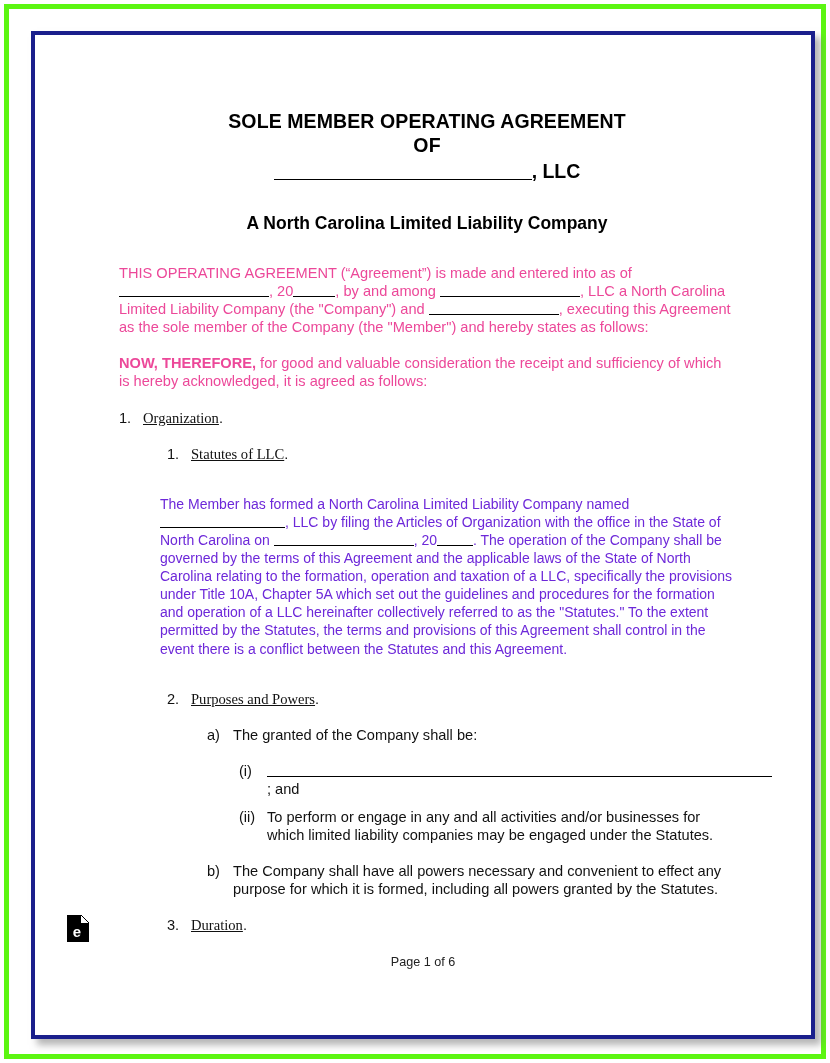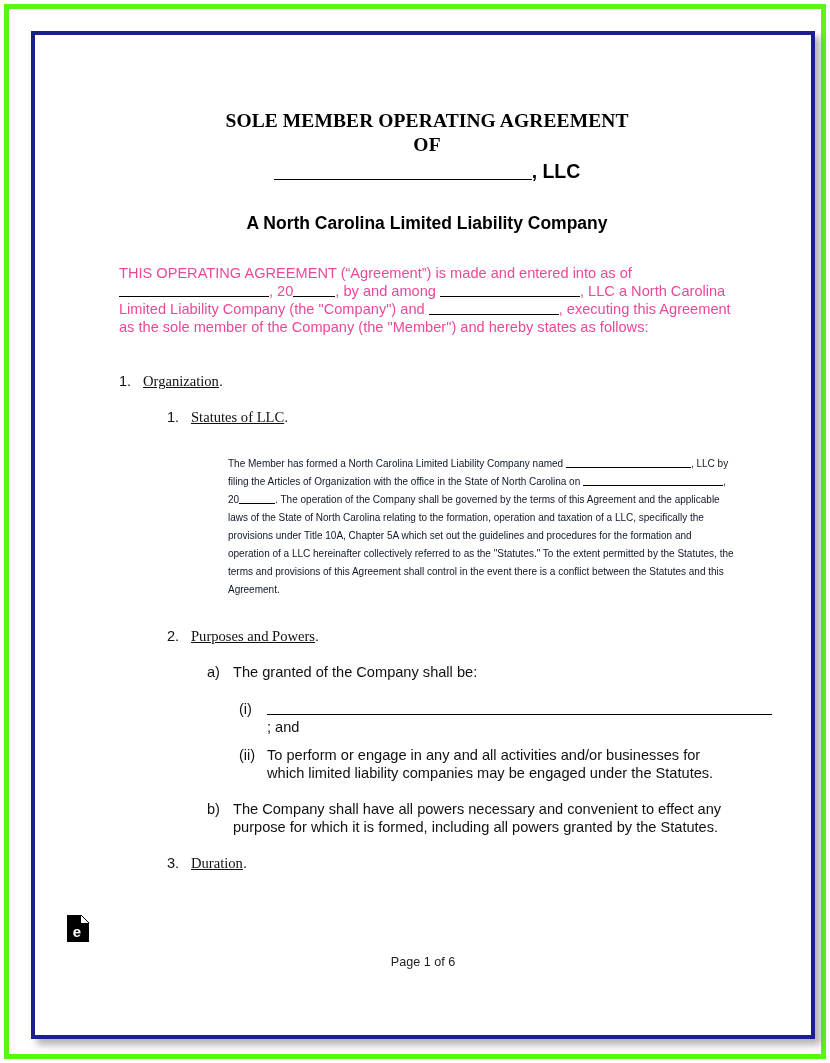--- a/index.html
+++ b/index.html
@@ -56,21 +56,20 @@
   }
 
   
   .doc-title {
     text-align: center;
     font-weight: bold;
     font-size: 19.5px;
     line-height: 24px;
     color: #000;
     letter-spacing: 0.1px;
-    font-family: Liberation Serif, serif;
   }
   .doc-title .of-line { display: block; }
   .title-blank-line {
     text-align: center;
     font-weight: bold;
     font-size: 19.5px;
     line-height: 26px;
     margin-top: 1px;
     color: #000;
   }
@@ -142,24 +141,24 @@
     display: flex;
     font-size: 14.6px;
     line-height: 18.1px;
     color: #111;
     margin-left: 88px;
   }
   .lvl3 > .marker { width: 26px; flex: 0 0 26px; }
   .lvl3 > .content { flex: 1 1 auto; }
 
   .body-indent {
-    margin-left: 109px;
-    font-size: 10px;
-    line-height: 18.1px;
-    color: #0f172a;
+    margin-left: 41px;
+    font-size: 14px;
+    line-height: 18.1px;
+    color: #6d28d9;
   }
 
   .romanrow {
     display: flex;
     margin-left: 120px;
     font-size: 14.6px;
     line-height: 18.1px;
     color: #111;
   }
   .romanrow > .marker { width: 28px; flex: 0 0 28px; }
@@ -200,20 +199,21 @@
         </div>
 
         <div class="subtitle">A North Carolina Limited Liability Company</div>
 
         <div class="gap-lg"></div>
 
         <p class="body-text"><span>THIS OPERATING AGREEMENT (“Agreement”) is made and entered into as of</span> <span class="blank b-150"></span><span>, 20</span><span class="blank b-42"></span><span>, by and among</span> <span class="blank b-140"></span><span>, LLC a North Carolina Limited Liability Company (the "Company") and</span> <span class="blank b-130"></span><span>, executing this Agreement as the sole member of the Company (the "Member") and hereby states as follows:</span></p>
 
         <div class="gap-md"></div>
 
+        <p class="body-text"><span class="bold">NOW, THEREFORE,</span><span> for good and valuable consideration the receipt and sufficiency of which is hereby acknowledged, it is agreed as follows:</span></p>
 
         <div class="gap-md"></div>
 
         <div class="lvl1">
           <span class="marker">1.</span>
           <span class="content"><span class="uline">Organization</span><span>.</span></span>
         </div>
 
         <div class="gap-md"></div>
 

